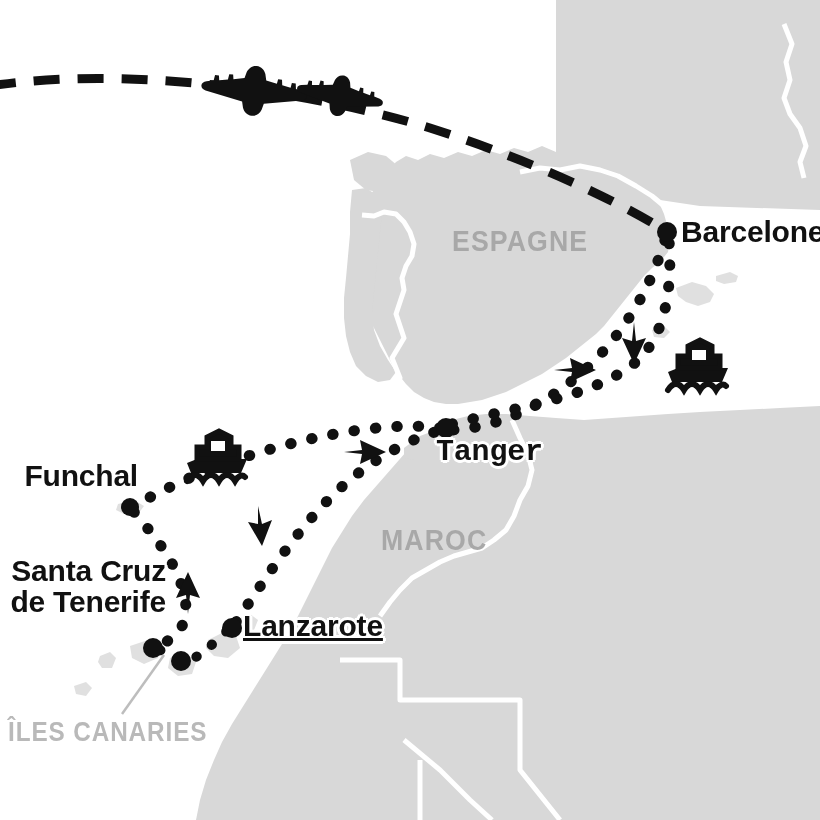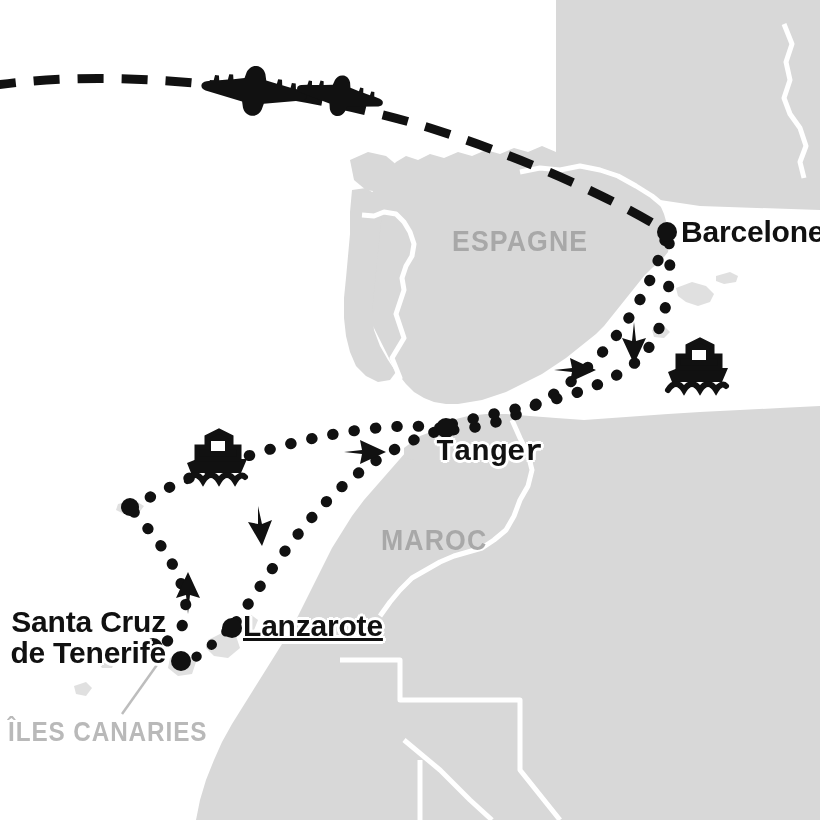--- a/index.html
+++ b/index.html
@@ -240,20 +240,21 @@
   <div class="map-label country-label" style="left:452px; top:226px;">ESPAGNE</div>
 
   <div class="map-label country-label" style="left:381px; top:525px;">MAROC</div>
 
   <div class="map-label region-label" style="left:8px; top:718px;">ÎLES CANARIES</div>
 
   <div class="map-label city-label lbl-right" style="left:681px; top:216px;">Barcelone</div>
 
   <div class="map-label city-label lbl-right" style="left:436px; top:437px;font-family:Liberation Mono, monospace;">Tanger</div>
 
-
-  <div class="map-label city-label lbl-left" style="left:0px; width:166px; top:606px; white-space:pre-line;">Santa Cruz
+  <div class="map-label city-label lbl-left" style="left:0px; width:138px; top:460px;">Funchal</div>
+
+  <div class="map-label city-label lbl-left" style="left:0px; width:166px; top:555px; white-space:pre-line;">Santa Cruz
 de Tenerife</div>
 
 
   <div class="map-label city-label lbl-right" style="left:243px; top:610px;text-decoration:underline;">Lanzarote</div>
 
 </div>
 
 </body></html>

